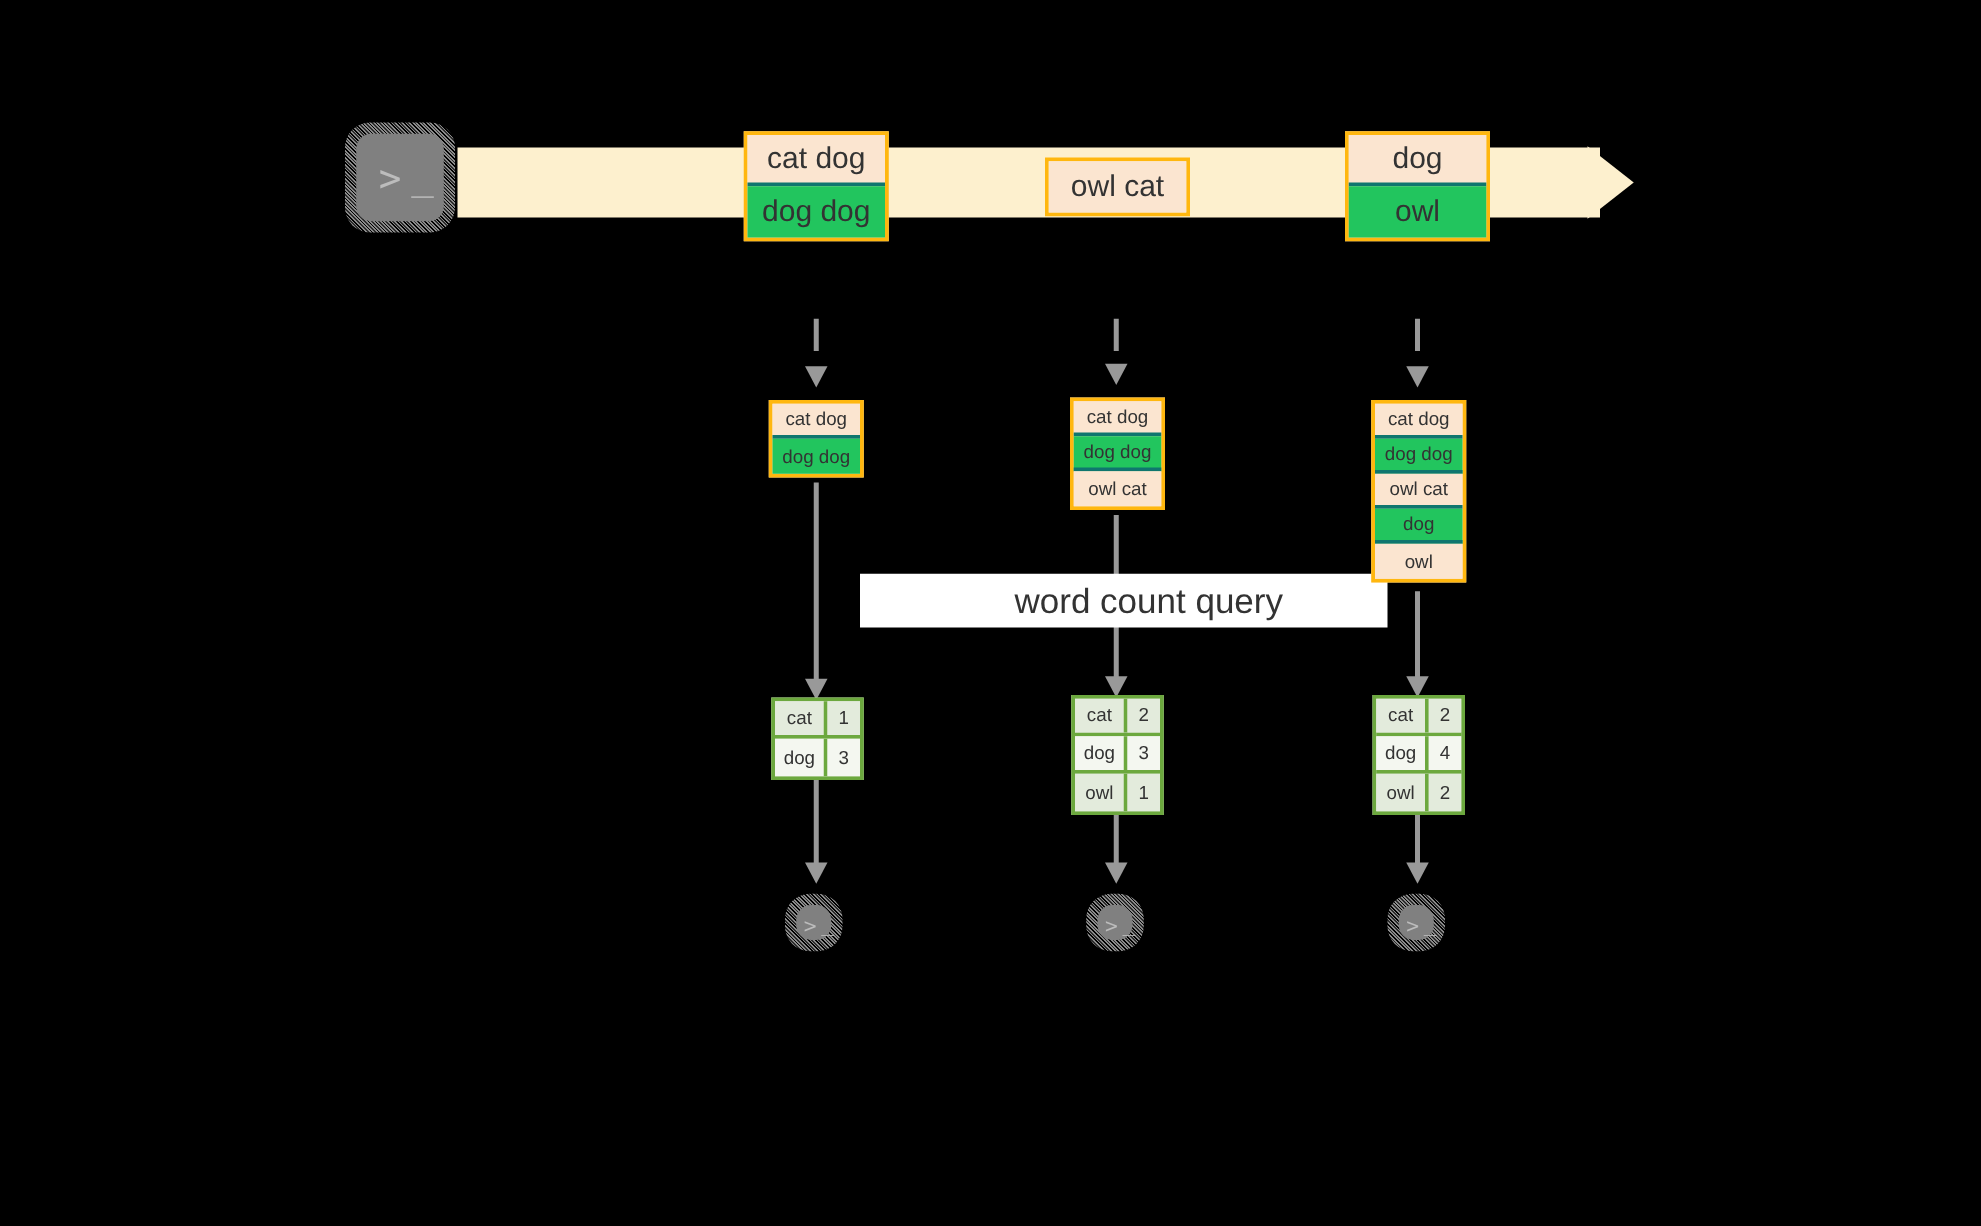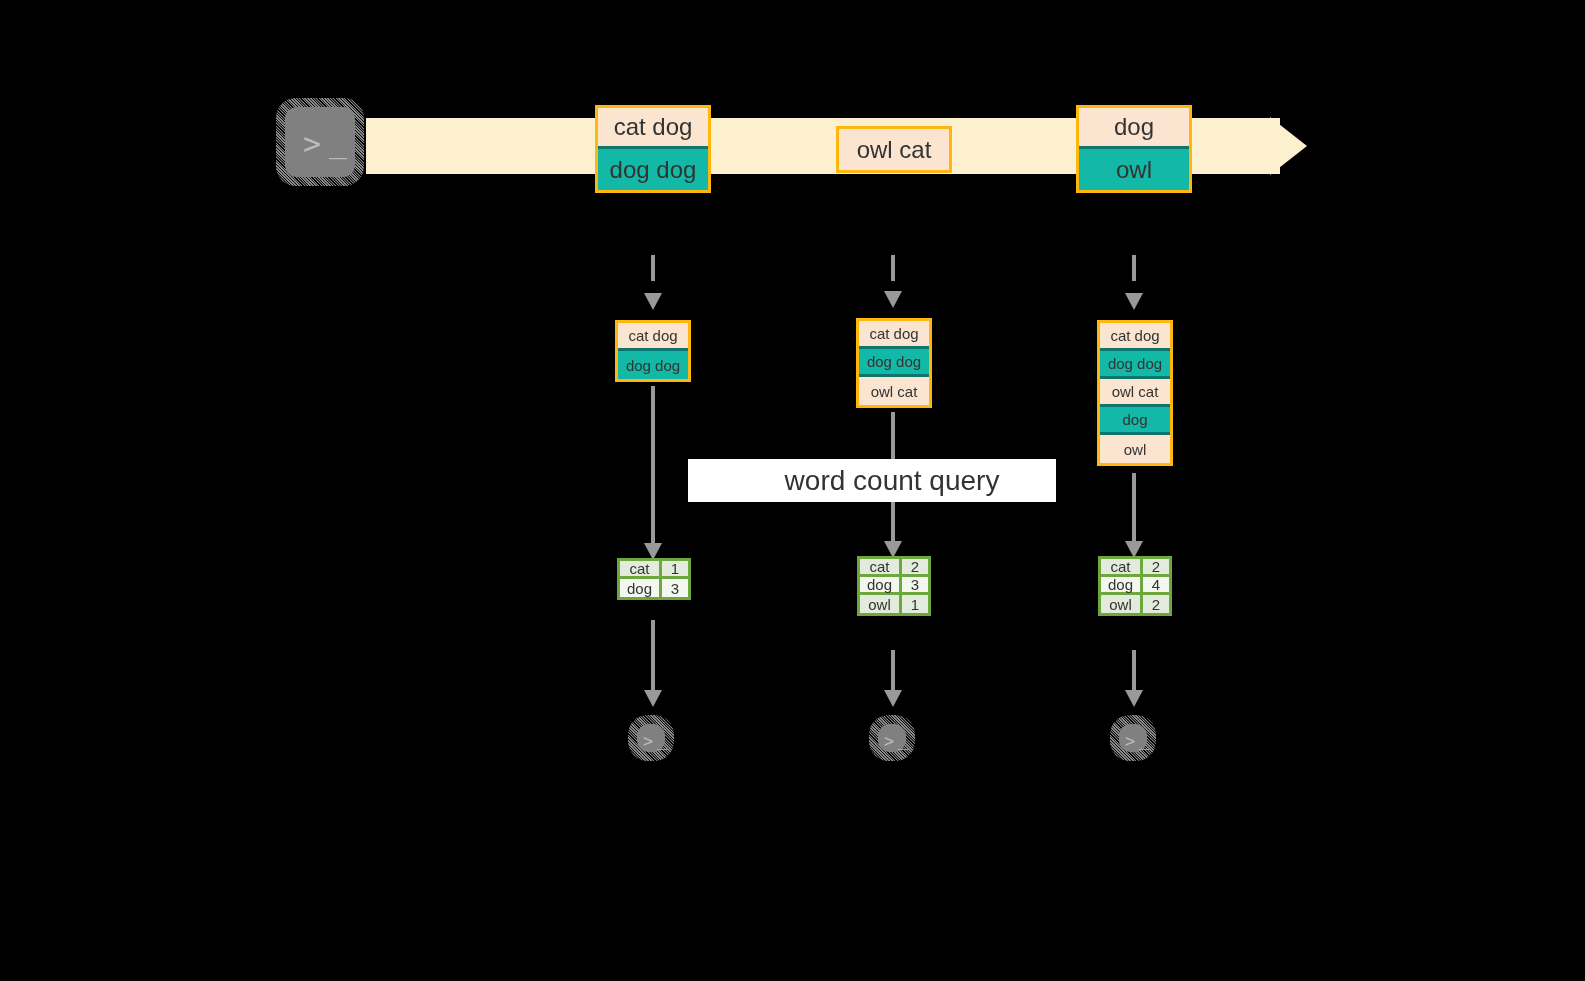--- a/index.html
+++ b/index.html
@@ -82,41 +82,41 @@
     box-sizing: border-box;
     display: flex;
     align-items: center;
     justify-content: center;
     color: #333333;
     white-space: nowrap;
     background: #FBE5D0;
     border-bottom: 3px solid #0f766e;
   }
   .msg-cell:last-child { border-bottom: none; }
-  .msg-cell.alt { background: #14b8a6; }
+  .msg-cell.alt { background: #22c55e; }
 
   
   .big .msg-cell { height: 41px; font-size: 24px; }
   .big.one-row .msg-cell { height: 41px; }
 
   
   .small .msg-cell { height: 28px; font-size: 15px; }
 
   
   .kv-table {
     position: absolute;
     box-sizing: border-box;
     border: 3px solid #6CA83E;
     z-index: 5;
     background: #E3EBDC;
   }
   .kv-row {
     display: flex;
     box-sizing: border-box;
-    height: 18px;
+    height: 30px;
     border-bottom: 3px solid #6CA83E;
   }
   .kv-row:last-child { border-bottom: none; }
   .kv-key, .kv-val {
     box-sizing: border-box;
     display: flex;
     align-items: center;
     justify-content: center;
     font-size: 15px;
     color: #333333;
@@ -224,21 +224,21 @@
 
   <div class="vline" style="left:651px; top:386px; height:160px;"></div>
   <div class="vhead" style="left:644px; top:543px;"></div>
 
   <div class="vline" style="left:891px; top:412px; height:132px;"></div>
   <div class="vhead" style="left:884px; top:541px;"></div>
 
   <div class="vline" style="left:1132px; top:473px; height:70px;"></div>
   <div class="vhead" style="left:1125px; top:541px;"></div>
 
-  <div class="query-band" style="left:688px; top:459px; width:368px; height:43px;">
+  <div class="query-band" style="left:688px; top:459px; width:422px; height:43px;">
     <span class="query-text">word count query</span>
   </div>
 
   <div class="kv-table" style="left:617px; top:558px;">
     <div class="kv-row">
       <div class="kv-key">cat</div>
       <div class="kv-val">1</div>
     </div>
     <div class="kv-row alt">
       <div class="kv-key">dog</div>

